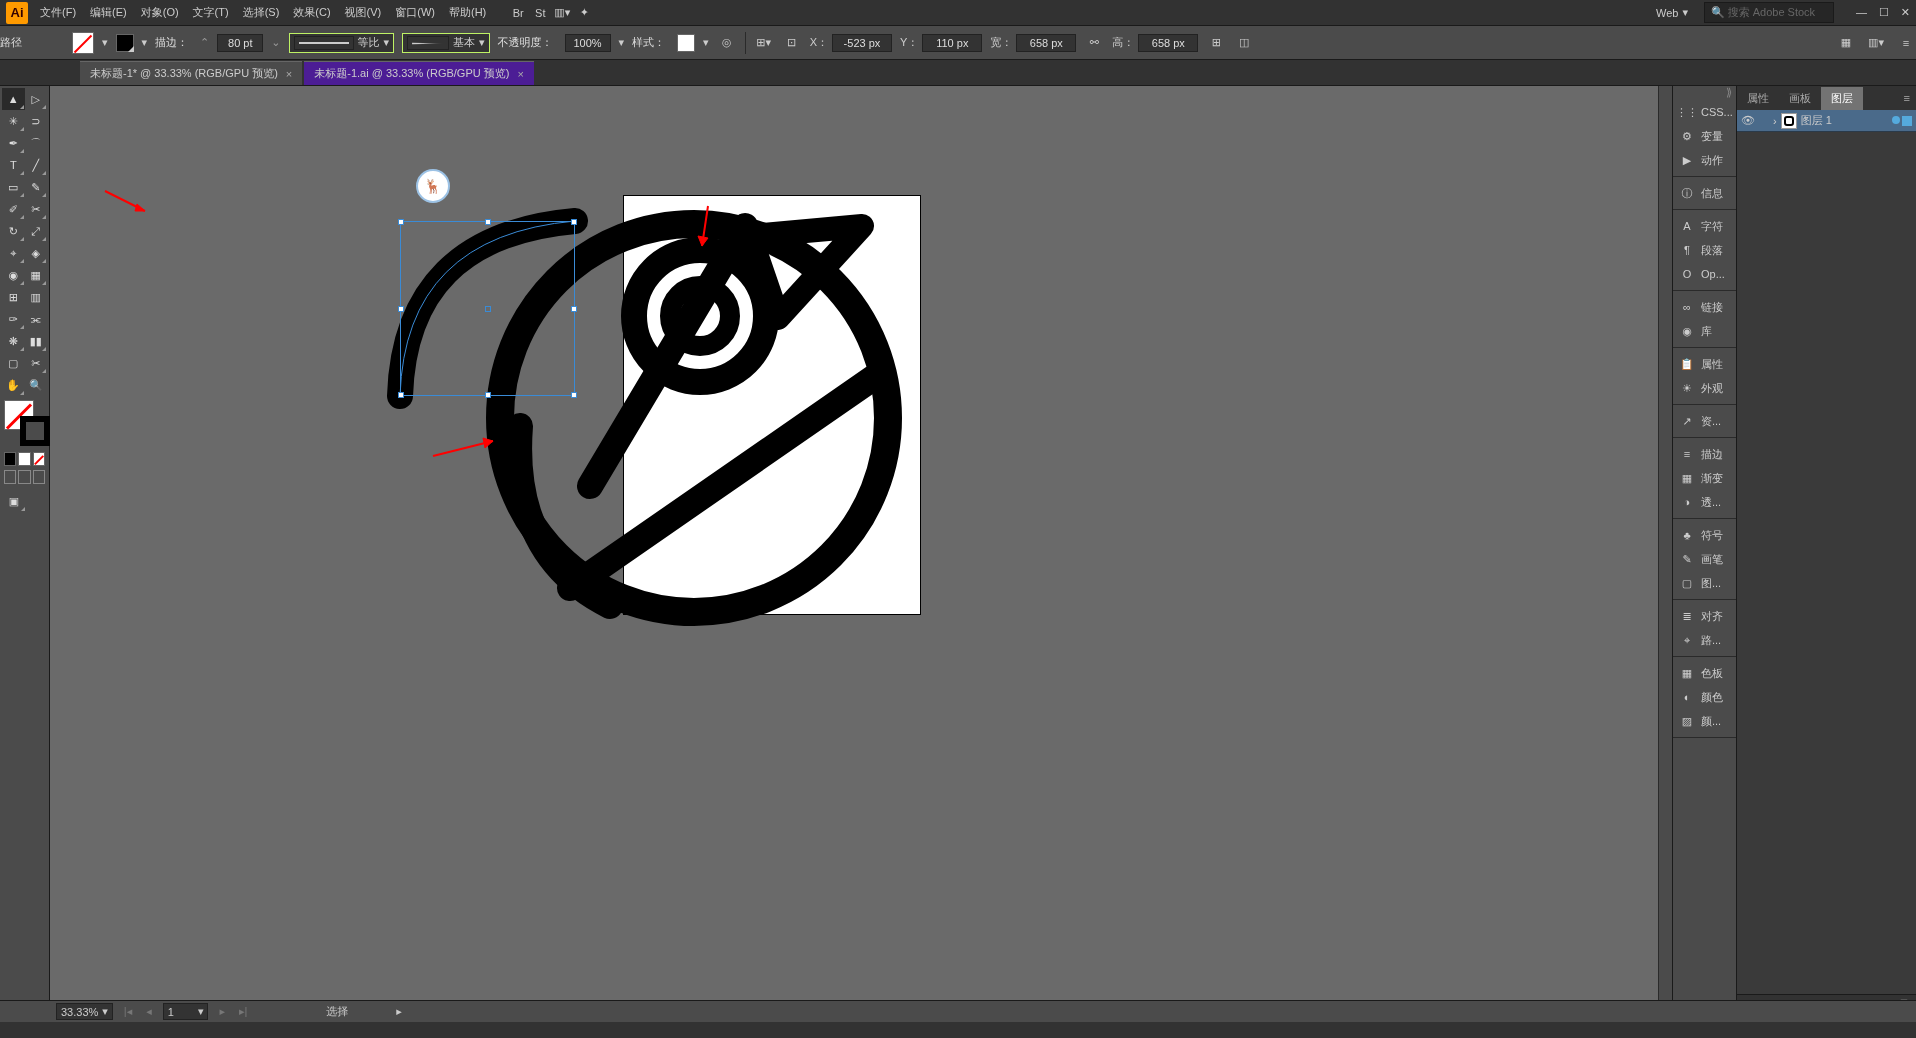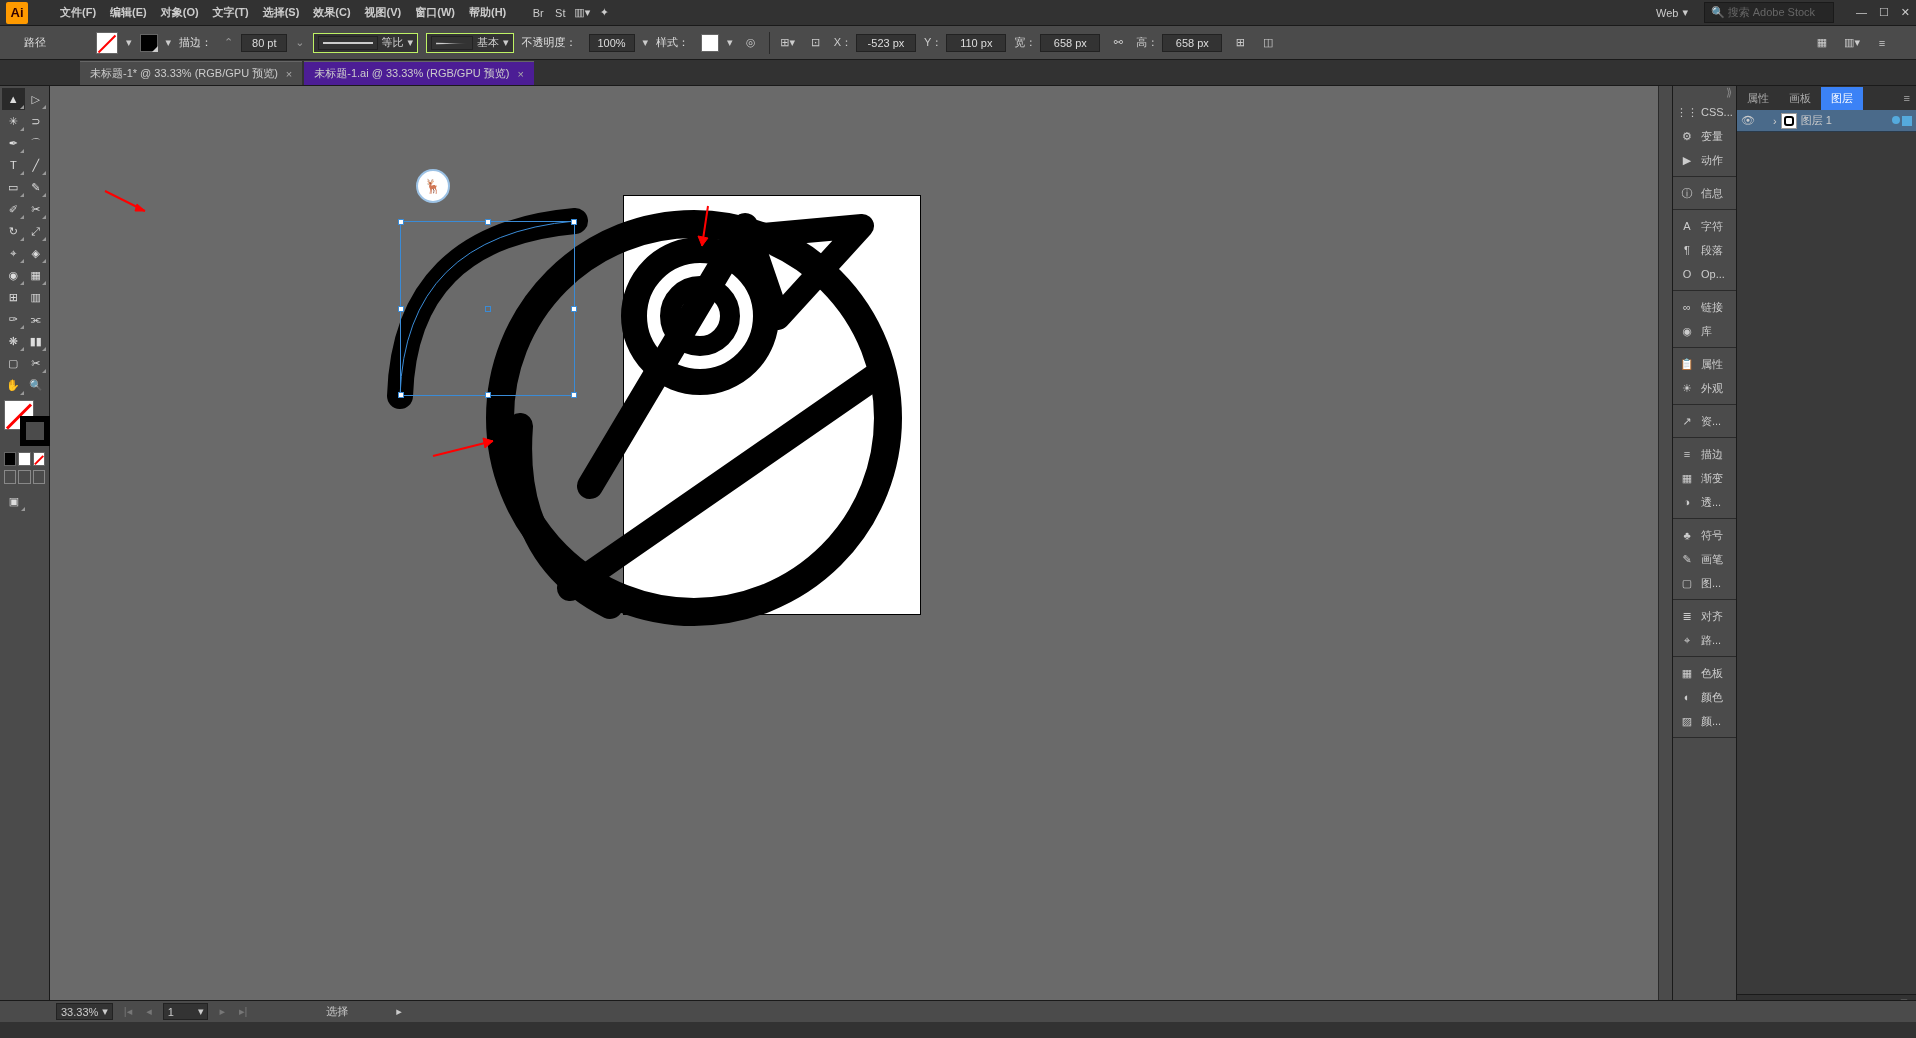--- a/index.html
+++ b/index.html
@@ -1,26 +1,26 @@
 <!DOCTYPE html>
 <html><head>
 <meta charset="utf-8">
 <style>
 * { margin:0; padding:0; box-sizing:border-box; font-family:"Microsoft YaHei",Arial,sans-serif; font-size:11px; color:#ccc; user-select:none; }
 body { background:#323232; width:1916px; height:1038px; overflow:hidden; position:relative; }
 .menubar { height:26px; background:#323232; display:flex; align-items:center; padding:0 6px; gap:2px; border-bottom:1px solid #1a1a1a; }
-.ai-logo { width:22px; height:22px; background:#ff9a00; color:#330000; font-weight:bold; font-size:13px; display:flex; align-items:center; justify-content:center; border-radius:2px; margin-right:24px; }
-.menu-item { padding:3px 6px; cursor:default;font-weight:bold; }
+.ai-logo { width:22px; height:22px; background:#ff9a00; color:#330000; font-weight:bold; font-size:13px; display:flex; align-items:center; justify-content:center; border-radius:2px; margin-right:4px; }
+.menu-item { padding:3px 6px; cursor:default; }
 .menubar-right { margin-left:auto; display:flex; align-items:center; gap:10px; }
 .ws { display:flex; align-items:center; gap:4px; padding:2px 6px; }
 .search-stock { background:#262626; border:1px solid #1a1a1a; padding:2px 6px; width:130px; color:#888; }
 .win-btns { display:flex; gap:12px; margin-left:12px; color:#999; }
 .win-btns span { cursor:default; }
 
-.control-bar { height:34px; background:#4b4b4b; display:flex; align-items:center; padding:0 24px; gap:8px; border-bottom:1px solid #1a1a1a; }
+.control-bar { height:34px; background:#4b4b4b; display:flex; align-items:center; padding:0 0; gap:8px; border-bottom:1px solid #1a1a1a; }
 .cb-label { color:#ddd; margin-right:4px; }
 .swatch-no { width:22px; height:22px; background:#fff; position:relative; border:1px solid #666; }
 .swatch-no::after { content:""; position:absolute; left:-2px; top:50%; right:-2px; border-top:2px solid red; transform:rotate(-45deg); }
 .small-sw { width:18px; height:18px; background:#000; border:1px solid #666; position:relative;}
 .small-sw .tri{position:absolute;right:-1px;bottom:-1px;border:3px solid transparent;border-right-color:#ccc;border-bottom-color:#ccc;}
 .cb-input { background:#333; border:1px solid #222; color:#ddd; padding:2px 4px; width:46px; text-align:center; }
 .cb-dd { background:#333; border:1px solid #bef264; height:20px; display:flex; align-items:center; padding:0 4px; gap:4px; }
 .stroke-profile { width:60px; height:14px; background:#333; border:1px solid #222; display:flex; align-items:center; justify-content:center;}
 .stroke-profile .line{width:50px;height:2px;background:#ccc;}
 .brush-prev { width:42px; height:14px; background:#333; border:1px solid #222; position:relative;}
@@ -62,21 +62,21 @@
 
 .collapsed-panels{width:64px;background:#4b4b4b;display:flex;flex-direction:column;border-left:1px solid #1a1a1a;}
 .cp-group{border-bottom:1px solid #2a2a2a;padding:4px 0;}
 .cp-item{display:flex;align-items:center;gap:6px;padding:4px 6px;}
 .cp-item .ico{width:16px;height:16px;display:flex;align-items:center;justify-content:center;}
 .cp-handle{height:10px;display:flex;justify-content:flex-end;padding-right:4px;color:#888;}
 
 .layers-panel{width:180px;background:#3a3a3a;border-left:1px solid #1a1a1a;display:flex;flex-direction:column;}
 .lp-tabs{display:flex;background:#323232;height:24px;align-items:center;}
 .lp-tab{padding:4px 10px;color:#aaa;}
-.lp-tab.active{background:#3b82f6;color:#fff;}
+.lp-tab.active{background:#737373;color:#fff;}
 .lp-menu{margin-left:auto;padding:0 6px;color:#aaa;}
 .layer-row{display:flex;align-items:center;background:#4a6a8a;height:22px;gap:4px;padding:0 4px;border-bottom:1px solid #2a3a4a;}
 .eye{width:14px;height:14px;display:flex;align-items:center;justify-content:center;}
 .lyr-thumb{width:16px;height:16px;background:#fff;border:1px solid #999;position:relative;}
 .lyr-thumb::after{content:"";position:absolute;inset:2px;border:2px solid #000;border-radius:3px;}
 .lyr-end{margin-left:auto;display:flex;gap:2px;}
 .lyr-circle{width:8px;height:8px;border-radius:50%;background:#5ad;}
 .lp-footer{margin-top:auto;height:22px;background:#323232;display:flex;align-items:center;padding:0 4px;gap:6px;border-top:1px solid #1a1a1a;}
 .lp-footer .sp{flex:1;}
 .lp-ico{width:16px;height:16px;display:flex;align-items:center;justify-content:center;color:#aaa;}

